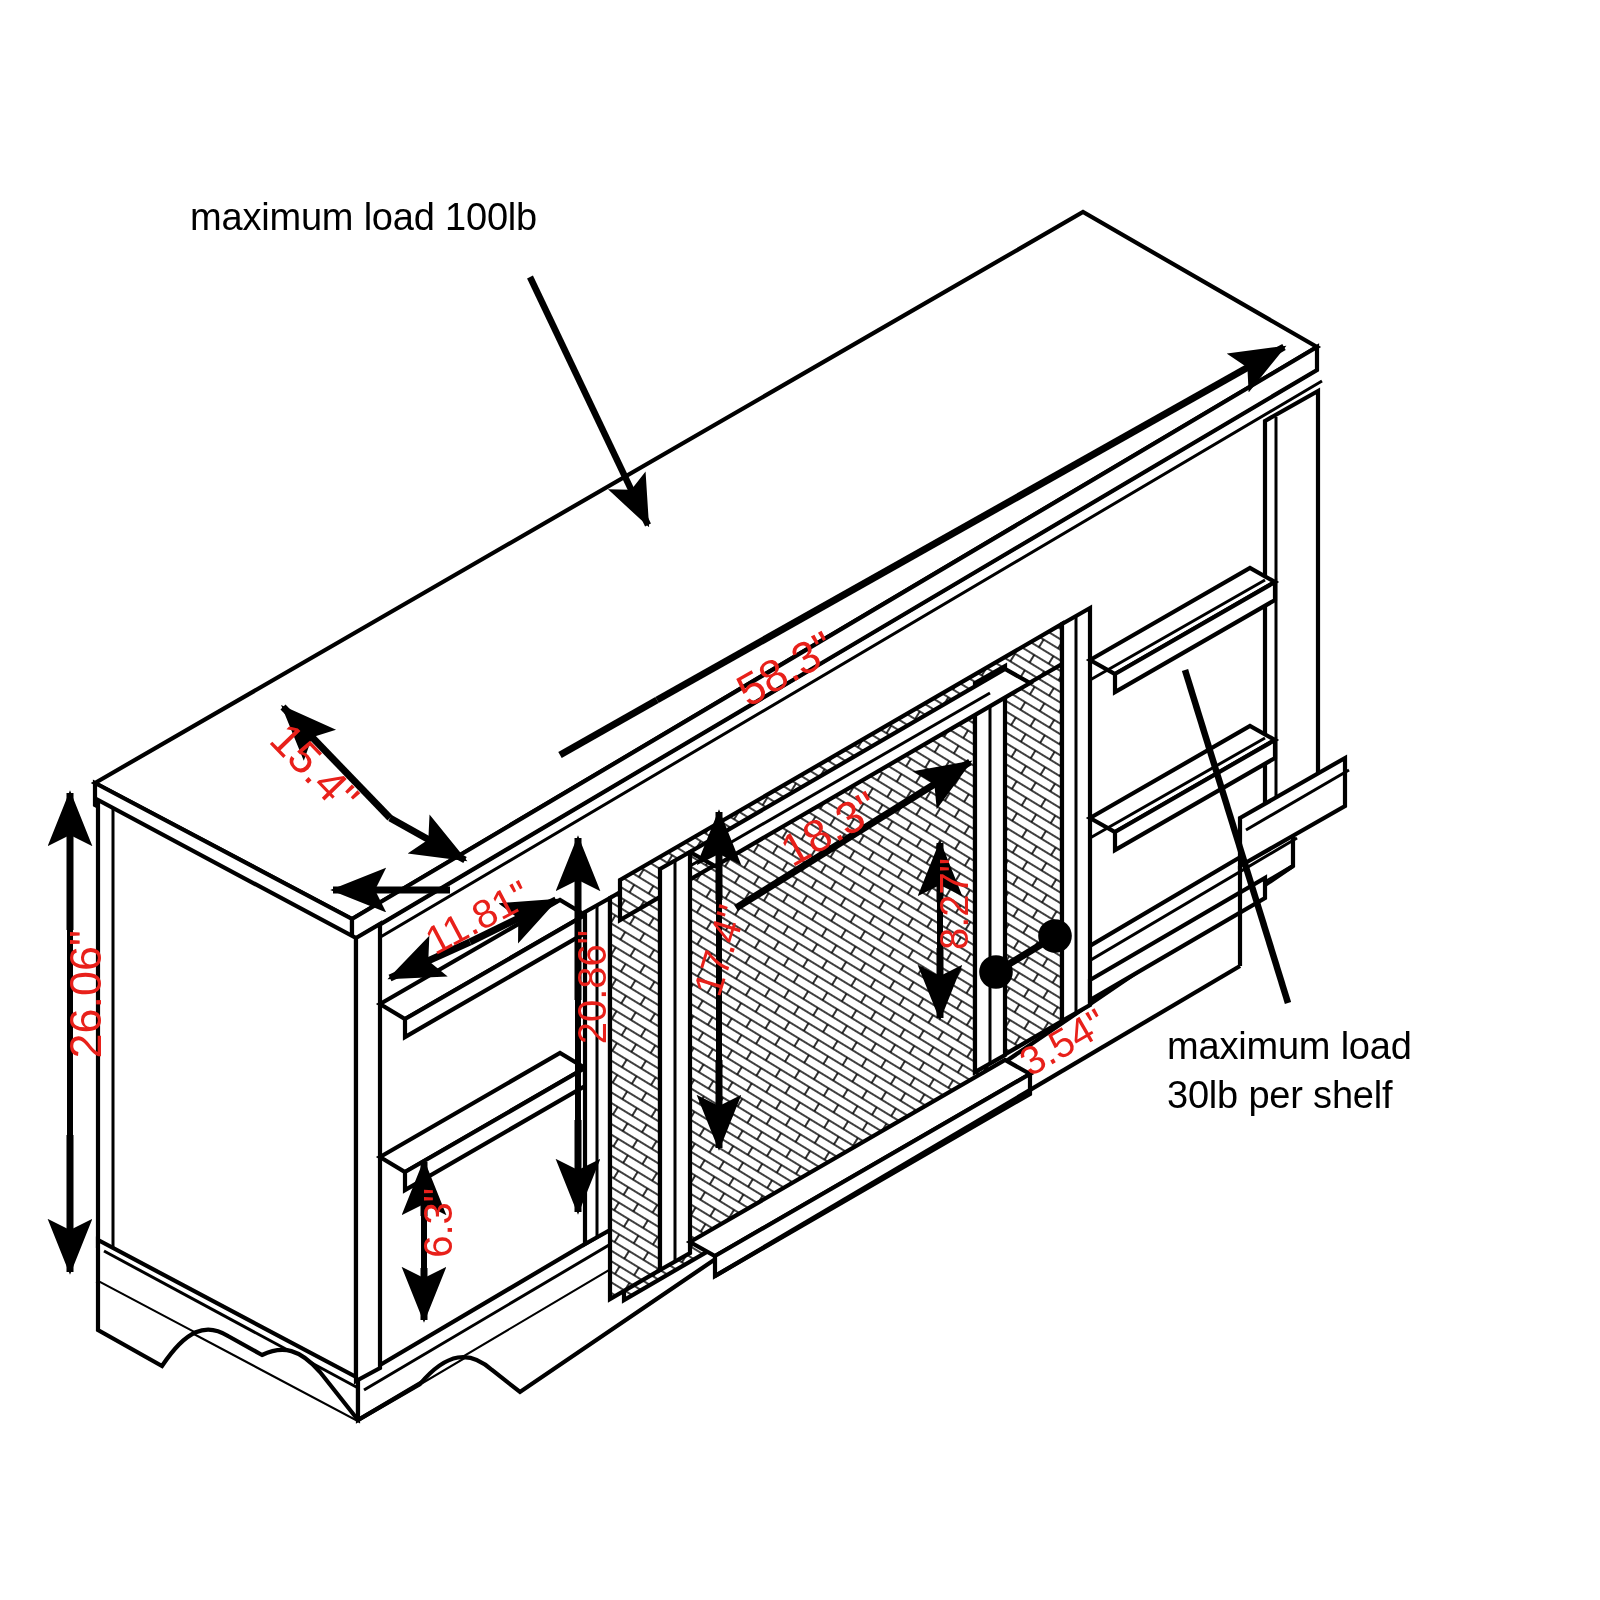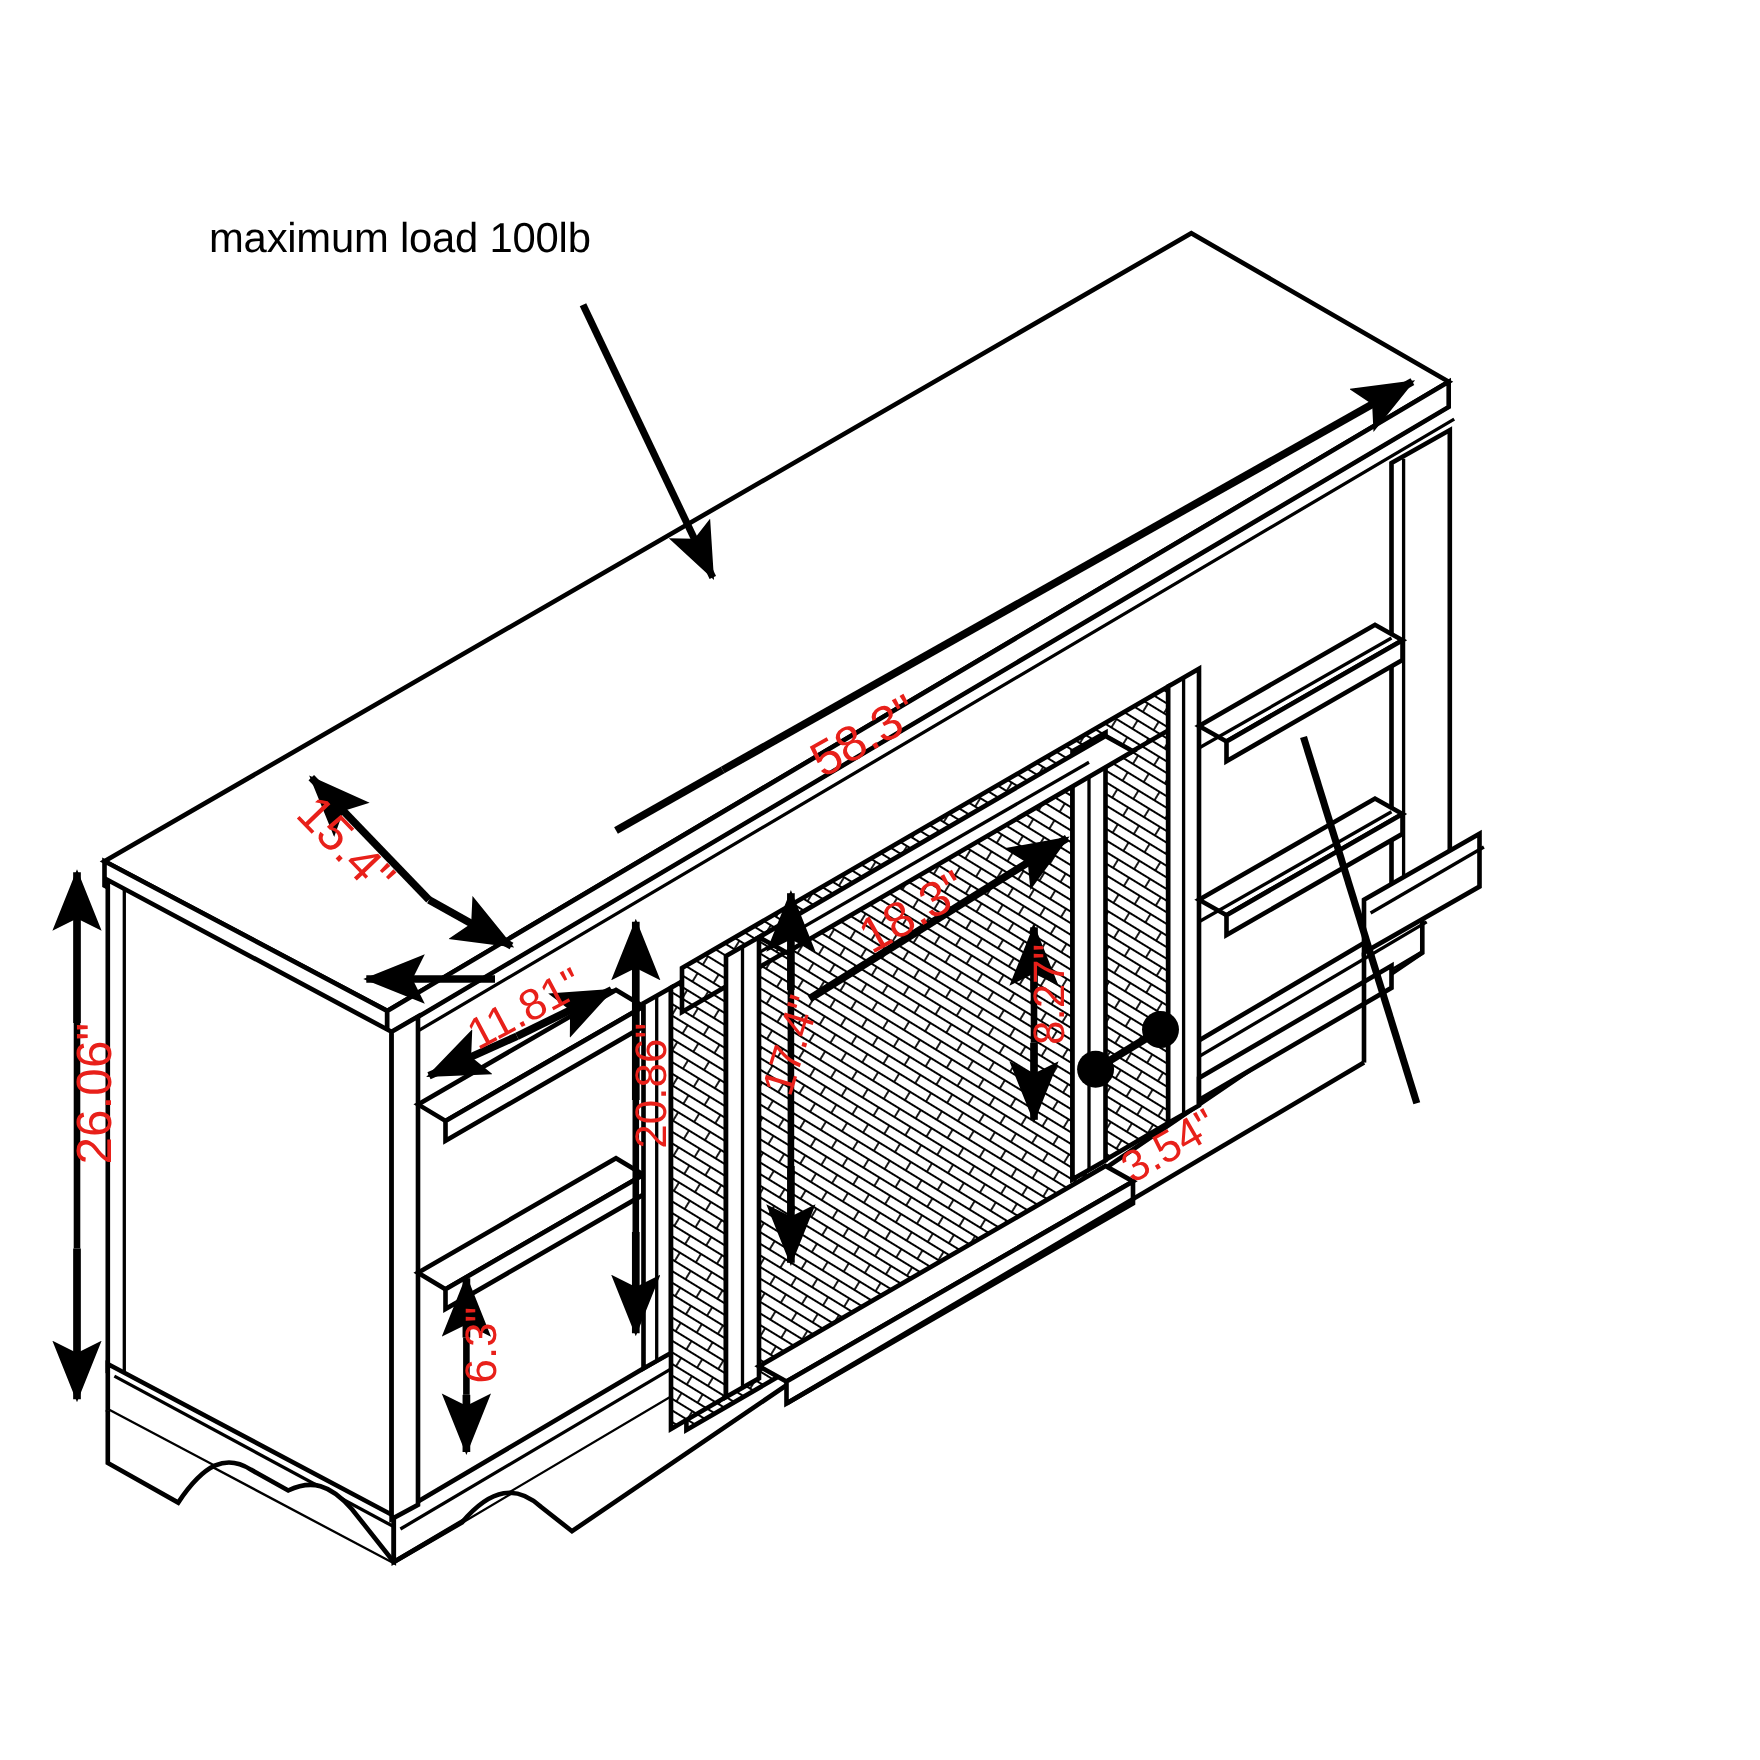--- a/index.html
+++ b/index.html
@@ -228,20 +228,21 @@
       <line x1="940" y1="902" x2="940" y2="948" stroke-width="6"></line>
 
       <line x1="996" y1="972" x2="1055" y2="936" stroke-width="7" marker-start="url(#dot)" marker-end="url(#dot)"></line>
 
       <line x1="1185" y1="670" x2="1288" y2="1003" stroke-width="6.5"></line>
     </g>
   </svg>
 
   <div class="note" id="note-top">maximum load 100lb</div>
 
+  <div class="note" id="note-right"><span>maximum load</span><br><span>30lb per shelf</span></div>
 
   <div class="dim" style="left:728px; top:672px; transform: rotate(-29.5deg);">58.3"</div>
 
   <div class="dim" style="left:297px; top:713px; transform: rotate(46deg);">15.4"</div>
 
   <div class="dim" style="left:60px; top:930px; transform: rotate(-90deg) translate(-100%, 0); transform-origin: 0 0;">26.06"</div>
 
   <div class="dim small" style="left:418px; top:924px; transform: rotate(-28deg);">11.81"</div>
 
   <div class="dim small" style="left:570px; top:930px; transform: rotate(-90deg) translate(-100%, 0); transform-origin: 0 0;">20.86"</div>

